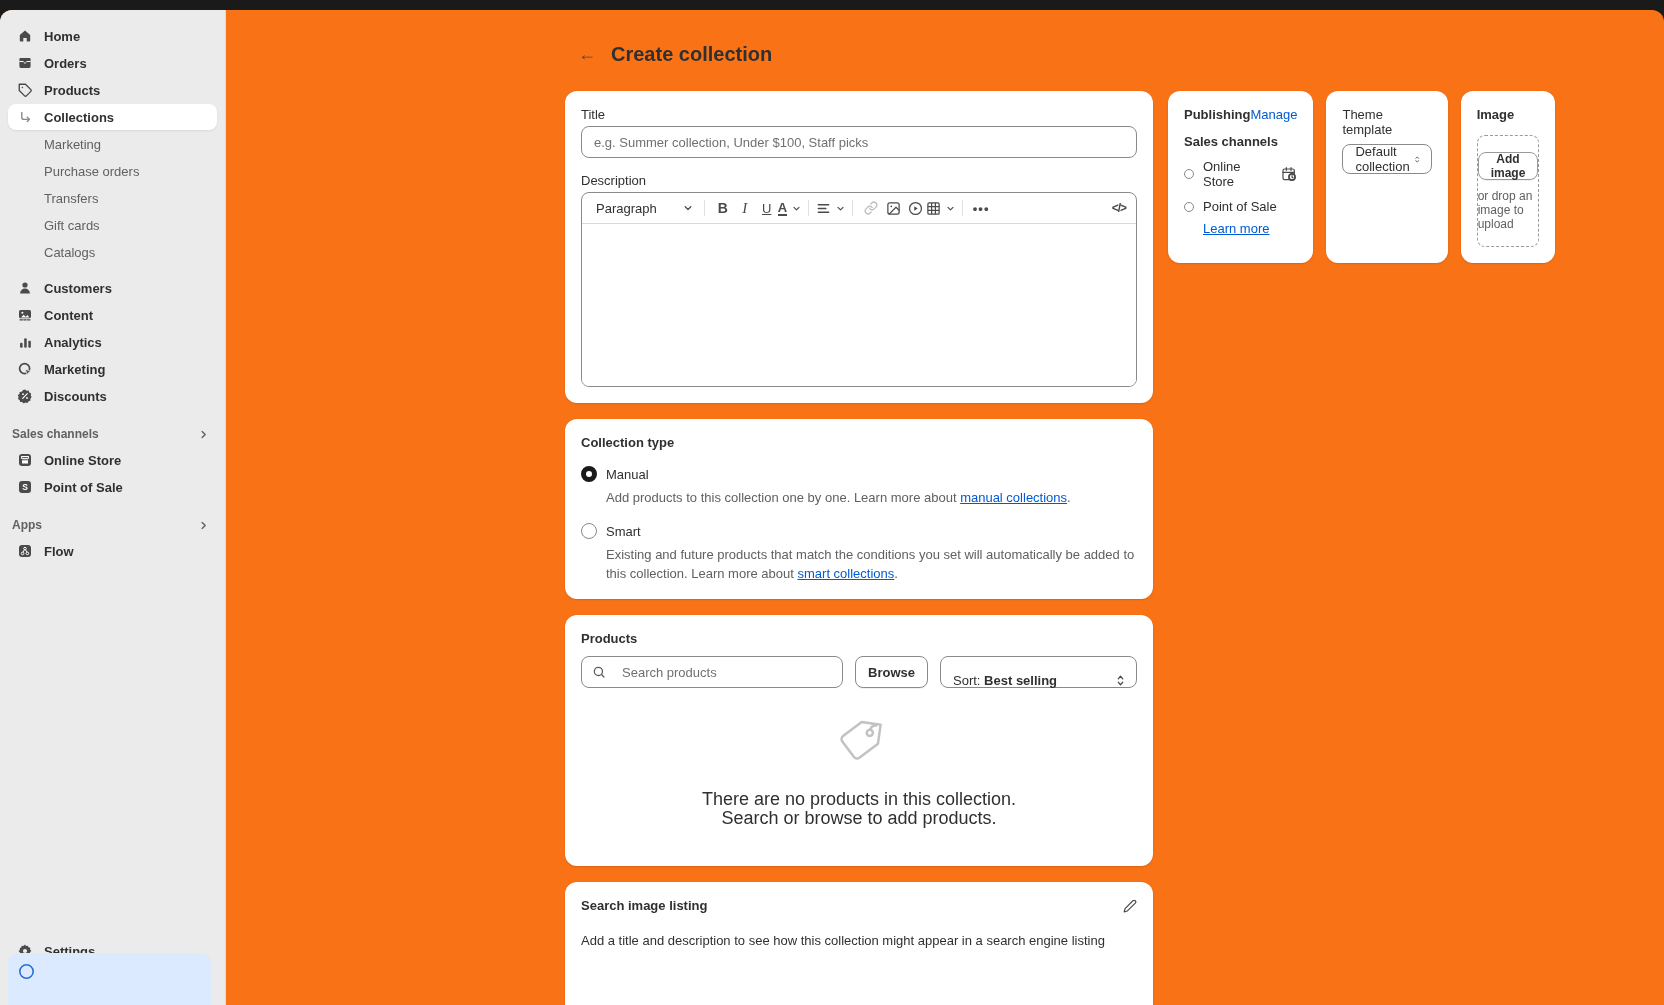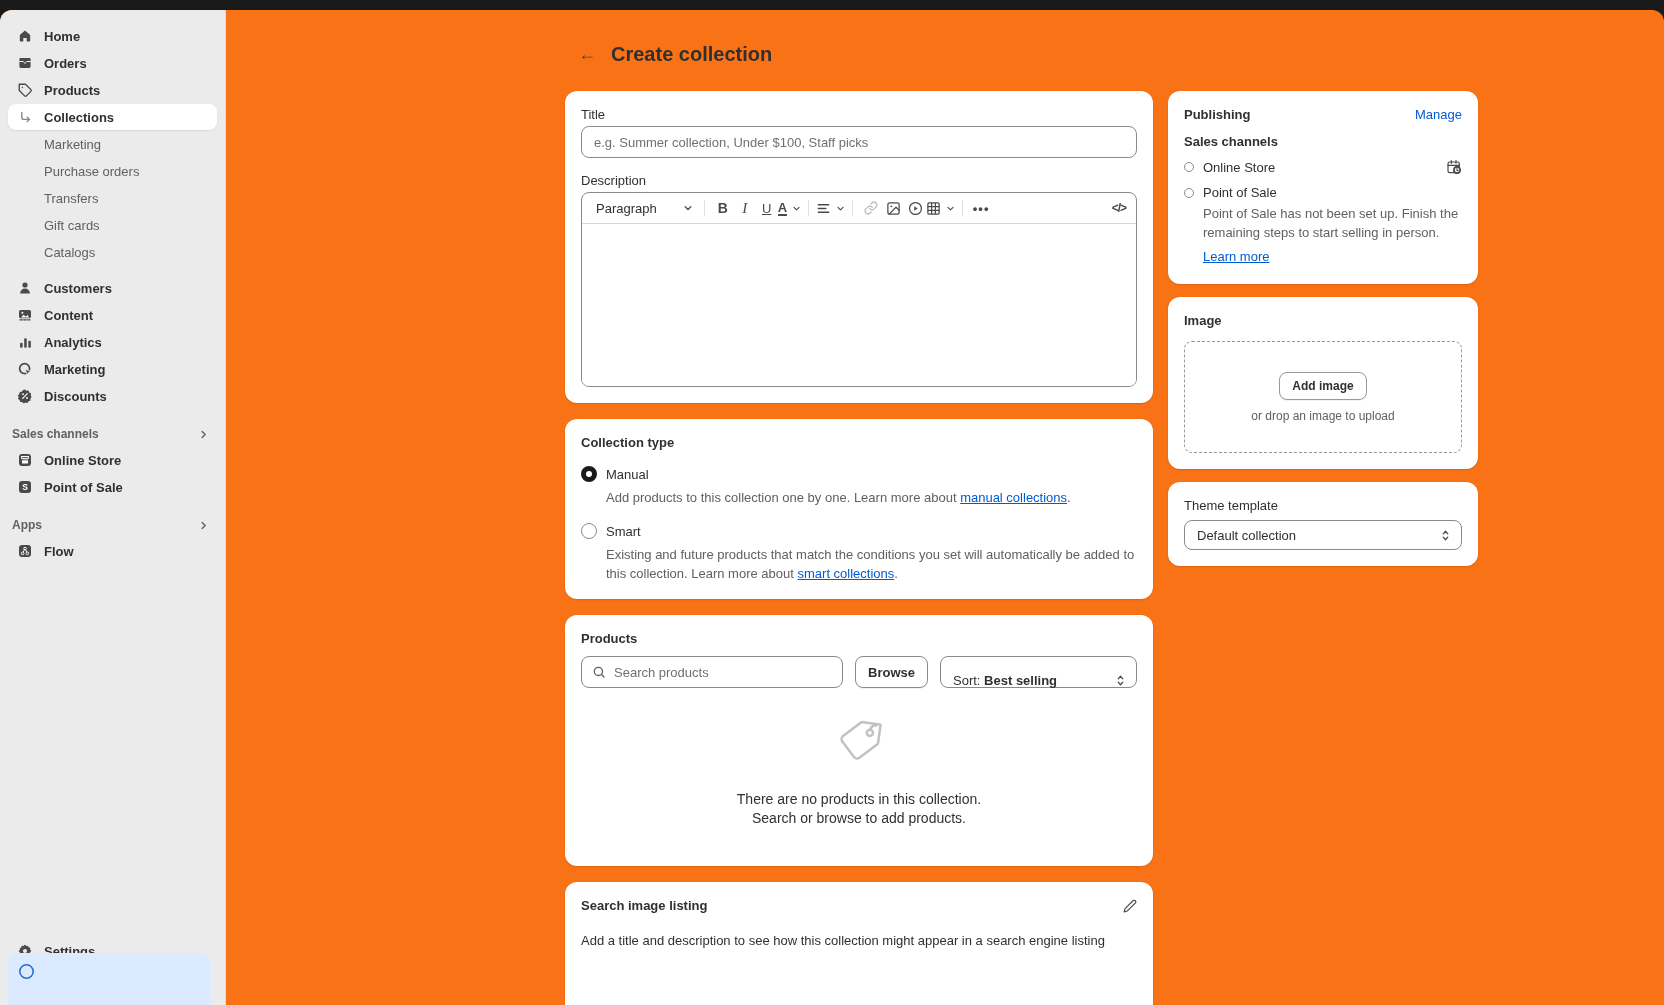--- a/index.html
+++ b/index.html
@@ -19,21 +19,21 @@
   .settings-row { position:absolute; left:0; right:0; bottom:40px; }
   .help-pill { position:absolute; left:8px; right:14px; top:943px; height:70px; background:#dbeafe; border-radius:10px; padding:10px 10px; display:flex; align-items:flex-start; gap:8px; cursor:pointer; }
 
   
   .main { flex:1; position:relative; overflow:hidden; }
   .page-header { display:flex; align-items:center; gap:10px; padding:30px 0 0 347px; }
   .back-btn { width:28px; height:28px; display:flex; align-items:center; justify-content:center; border-radius:8px; cursor:pointer; color:#4a4a4a; font-size:18px; }
   .page-title { font-size:20px; font-weight:700; color:#303030; }
   .content { display:flex; gap:15px; padding:23px 0 0 339px; align-items:flex-start; }
   .col-left { width:588px; display:flex; flex-direction:column; gap:16px; }
-  .col-right { width:310px; display:flex; flex-direction:column; gap:13px; }
+  .col-right { width:353px; display:flex; flex-direction:row; gap:13px; }
   .card { background:#fff; border-radius:12px; box-shadow:0 1px 2px rgba(0,0,0,.12), 0 0 1px rgba(0,0,0,.08); padding:16px; }
 
   .field-label { font-size:13px; font-weight:400; color:#303030; margin-bottom:4px; }
   .text-input { width:100%; height:32px; border:1px solid #8a8a8a; border-radius:8px; padding:0 12px; font-size:13px; font-family:inherit; color:#303030; background:#fff; outline:none; }
   .text-input::placeholder { color:#707070; }
 
   
   .editor { border:1px solid #8a8a8a; border-radius:8px; overflow:hidden; margin-top:2px; }
   .editor-toolbar { display:flex; align-items:center; height:31px; padding:0 10px 0 14px; border-bottom:1px solid #d9d9d9; color:#4a4a4a; }
   .tb-item { display:flex; align-items:center; justify-content:center; min-width:22px; height:24px; border-radius:4px; cursor:pointer; flex:none; }
@@ -53,28 +53,28 @@
   .radio-row { display:flex; align-items:flex-end; gap:9px; margin-top:16px; cursor:pointer; }
   .radio { width:16px; height:16px; border-radius:50%; flex:none; }
   .radio.on { border:5px solid #1a1a1a; background:#fff; }
   .radio.off { border:1.5px solid #8a8a8a; background:#fff; }
   .radio-label { font-size:13px; color:#303030; }
   .radio-desc { margin:6px 0 0 25px; font-size:13px; color:#616161; line-height:19px; max-width:530px; }
   .body-link { color:#005bd3; text-decoration:underline; cursor:pointer; }
 
   
   .controls-row { display:flex; gap:12px; margin-top:10px; }
-  .search-box { flex:1; display:flex; align-items:center; gap:8px; height:32px; border:1px solid #8a8a8a; border-radius:8px; padding:0 10px; background:#fff; }
+  .search-box { flex:1; display:flex; align-items:center; gap:16px; height:32px; border:1px solid #8a8a8a; border-radius:8px; padding:0 10px; background:#fff; }
   .search-box input { border:none; outline:none; flex:1; font-size:13px; font-family:inherit; color:#303030; background:transparent; }
   .search-box input::placeholder { color:#707070; }
   .btn { height:32px; padding:0 12px; background:#fff; border:1px solid #8a8a8a; border-radius:8px; font-size:13px; font-weight:700; color:#303030; display:flex; align-items:center; justify-content:center; cursor:pointer; box-shadow:0 1px 0 rgba(0,0,0,.05); }
   .sort-select { width:197px; height:32px; border:1px solid #8a8a8a; border-radius:8px; background:#fff; display:flex; align-items:center; justify-content:space-between; padding:16px 10px 0 12px; font-size:13px; cursor:pointer; }
   .sort-select .val { font-weight:700; }
   .empty-state { display:flex; flex-direction:column; align-items:center; padding:30px 0 22px 0; }
-  .empty-text { font-size:14px; color:#303030; line-height:19px; text-align:center; margin-top:26px; }
+  .empty-text { font-size:18px; color:#303030; line-height:19px; text-align:center; margin-top:26px; }
 
   
   .seo-card { height:170px; }
   .heading-row { display:flex; align-items:center; justify-content:space-between; }
   .seo-desc { margin-top:20px; font-size:13px; color:#303030; }
 
   
   .pub-heading-row { display:flex; align-items:center; justify-content:space-between; }
   .text-link { color:#005bd3; font-size:13px; cursor:pointer; text-decoration:none; }
   .text-link.underlined { text-decoration:underline; }
@@ -459,38 +459,37 @@
                   <path d="M16.5 14.5v2.2l1.6 1"></path>
                 </svg>
             </span>
           </div>
 
           <div class="channel-row">
             <span class="channel-dot"></span>
             <span class="channel-name">Point of Sale</span>
           </div>
 
-          <p class="pos-note">Point of Sale has not been set up. Finish the remaining steps to start selling in person.</p>
           <a class="text-link underlined learn-more">Learn more</a>
-        </section>
-
-        <section class="card">
-          <h2 class="section-heading">Image</h2>
-          <div class="dropzone">
-            <button class="add-image-btn">Add image</button>
-            <div class="drop-hint">or drop an image to upload</div>
-          </div>
         </section>
 
         <section class="card">
           <div class="field-label">Theme template</div>
           <div class="select-box">
             <span>Default collection</span>
             <svg width="11" height="13" viewBox="0 0 16 20" fill="none" stroke="#4a4a4a" stroke-width="2" stroke-linecap="round" stroke-linejoin="round">
                 <path d="m4.5 7.5 3.5-4 3.5 4M4.5 12.5l3.5 4 3.5-4"></path>
               </svg>
           </div>
         </section>
 
+        <section class="card">
+          <h2 class="section-heading">Image</h2>
+          <div class="dropzone">
+            <button class="add-image-btn">Add image</button>
+            <div class="drop-hint">or drop an image to upload</div>
+          </div>
+        </section>
+
       </div>
     </div>
   </main>
 </div>
 
 </body></html>

